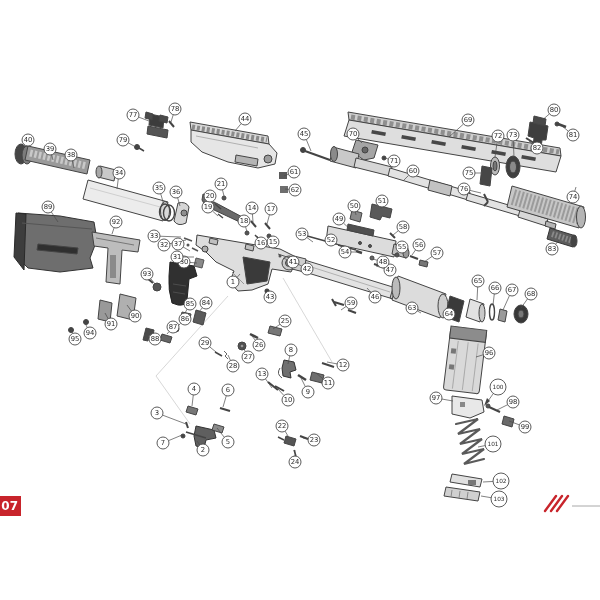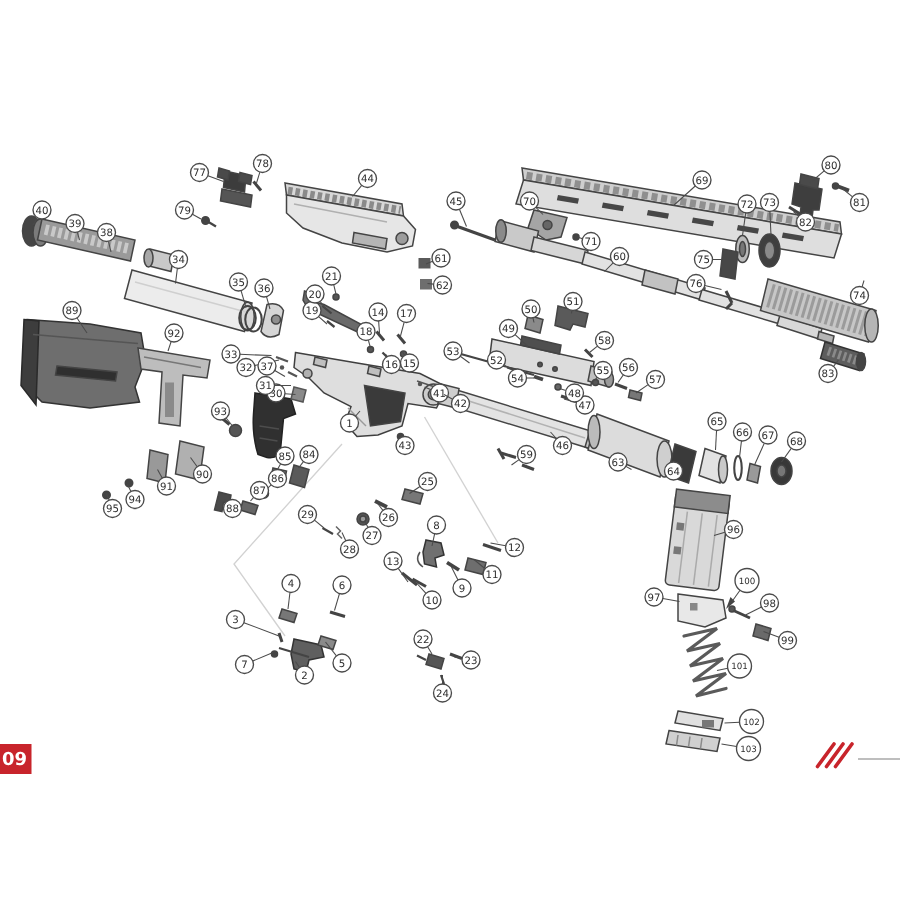--- a/index.html
+++ b/index.html
@@ -827,16 +827,16 @@
         <text x="501" y="481" dy="0.35em" text-anchor="middle" font-size="5.8" font-family="&quot;DejaVu Sans&quot;, sans-serif" fill="#2e2e2e">102</text>
       </g>
       <g>
         <line x1="491.10884860934283" y1="497.68480810155717" x2="481" y2="496" stroke="#4a4a4a" stroke-width="0.7"></line>
         <circle cx="499" cy="499" r="8" fill="#ffffff" stroke="#4a4a4a" stroke-width="0.9"></circle>
         <text x="499" y="499" dy="0.35em" text-anchor="middle" font-size="5.8" font-family="&quot;DejaVu Sans&quot;, sans-serif" fill="#2e2e2e">103</text>
       </g>
     </svg>
 
   <div class="badge">
-    <span>09</span>
+    <span>07</span>
   </div>
 
 </div>
 
 </body></html>

